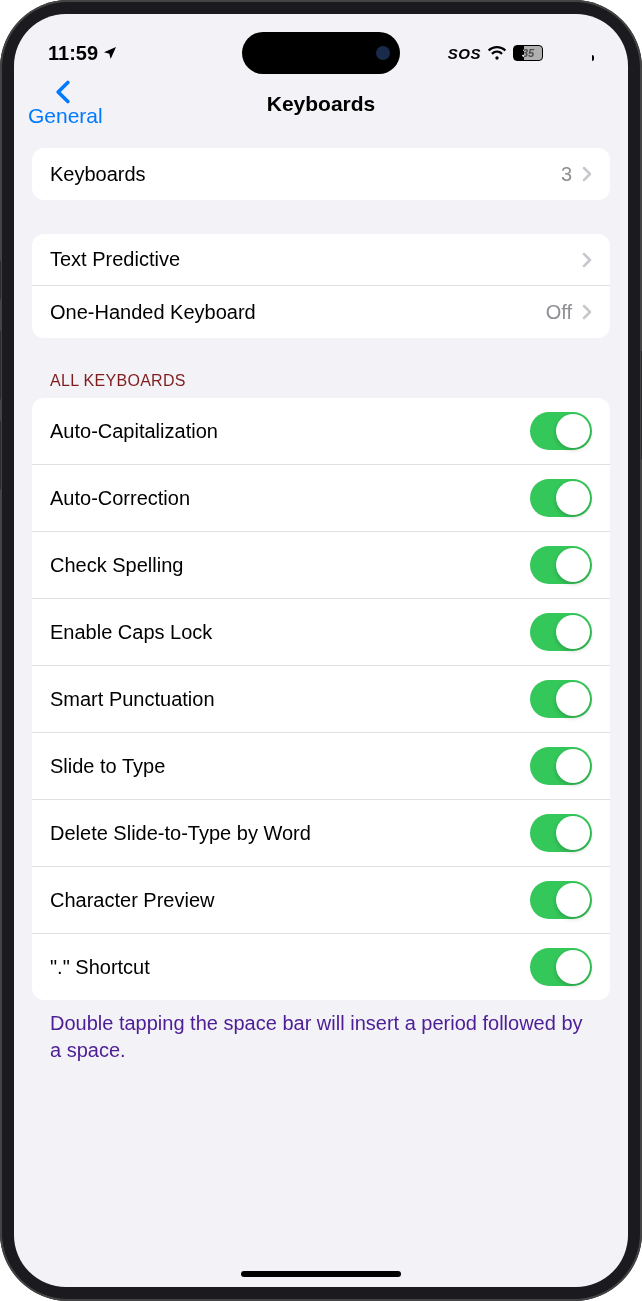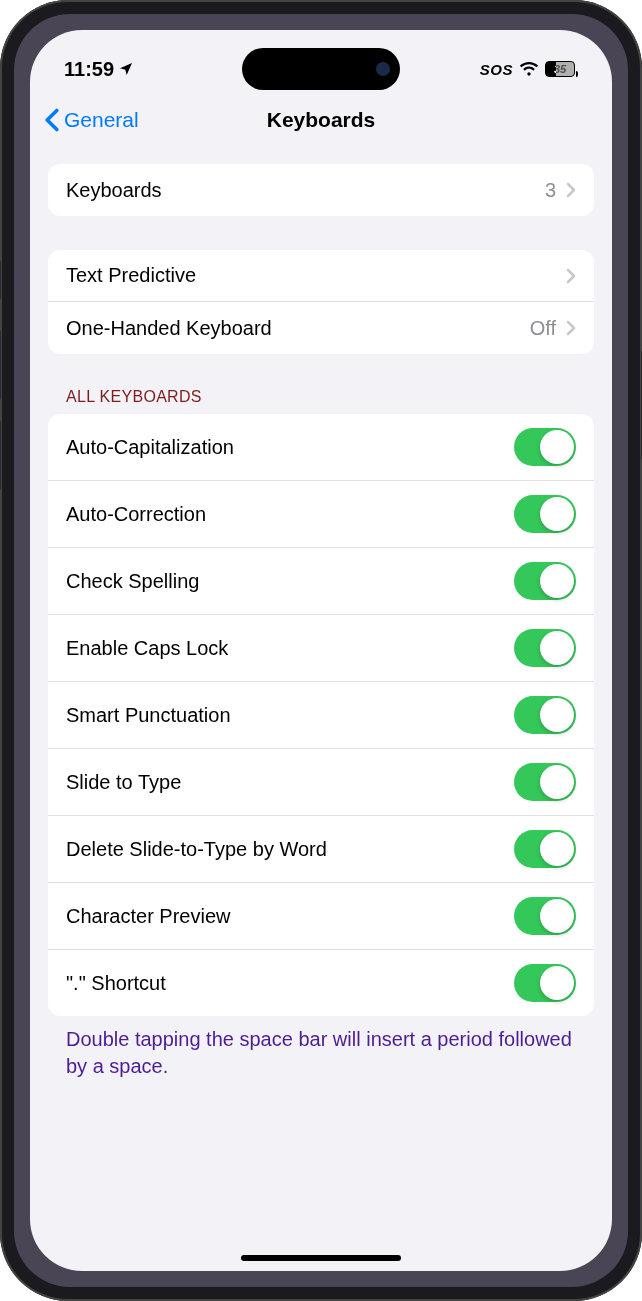--- a/index.html
+++ b/index.html
@@ -1,33 +1,33 @@
 <!DOCTYPE html>
 <html><head>
 <meta charset="utf-8">
 <style>
 * { margin: 0; padding: 0; box-sizing: border-box; font-family: -apple-system, BlinkMacSystemFont, 'Segoe UI', Helvetica, Arial, sans-serif; }
 body { background: #fff; display: flex; justify-content: center; padding: 0; }
 .phone-frame { width: 642px; height: 1301px; background: #1a1a1f; border-radius: 68px; padding: 14px; position: relative; box-shadow: inset 0 0 0 2px #444; }
-.phone-inner { width: 100%; height: 100%; background: #4a4555; border-radius: 56px; padding: 16px; }
+.phone-inner { width: 100%; height: 100%; background: #4a4555; border-radius: 56px; padding: 0; }
 .screen { width: 100%; height: 100%; background: #f2f2f7; border-radius: 52px; overflow: hidden; position: relative; }
 .notch { position: absolute; top: 18px; left: 50%; transform: translateX(-50%); width: 158px; height: 42px; background: #000; border-radius: 24px; z-index: 10; display: flex; align-items: center; justify-content: flex-end; padding-right: 10px; }
 .notch-cam { width: 14px; height: 14px; background: #1a2a4a; border-radius: 50%; }
 .status-bar { display: flex; justify-content: space-between; align-items: center; padding: 18px 34px 0 34px; height: 60px; font-size: 20px; font-weight: 600; color: #000; }
 .status-left { display: flex; align-items: center; gap: 4px; }
 .loc-icon { width: 16px; height: 16px; }
 .status-right { display: flex; align-items: center; gap: 6px; font-style: italic; }
 .sos { font-size: 15px; font-weight: 700; letter-spacing: 0.5px; }
 .wifi-icon { width: 20px; height: 20px; }
-.battery { display: flex; align-items: flex-end; }
+.battery { display: flex; align-items: flex-end; gap: 48px; }
 .battery-body { width: 30px; height: 16px; border: 1.5px solid #000; border-radius: 4px; position: relative; background: linear-gradient(to right, #000 35%, #b0b0b0 35%); display:flex; align-items:center; justify-content:center;}
 .battery-tip { width: 2px; height: 6px; background: #000; border-radius: 0 2px 2px 0; margin-left: 1px; }
 .battery-text { font-size: 11px; color: #fff; font-weight: 600; position: relative; z-index: 2; mix-blend-mode: difference;}
 .nav-bar { display: flex; align-items: center; padding: 14px 14px 10px 14px; position: relative; height: 56px; }
-.back-btn { display: flex; align-items: center; color: #007aff; font-size: 21px; font-weight: 400; }
+.back-btn { display: flex; align-items: center; color: #007aff; font-size: 21px; font-weight: 400; flex-direction: column; }
 .back-chevron { width: 16px; height: 24px; margin-right: 4px; }
 .nav-title { position: absolute; left: 50%; transform: translateX(-50%); font-size: 21px; font-weight: 600; color: #000; }
 .content { padding: 0 18px; }
 .group { background: #fff; border-radius: 12px; margin-top: 34px; overflow: hidden; }
 .group.first { margin-top: 18px; }
 .row { display: flex; align-items: center; justify-content: space-between; padding: 14px 18px; min-height: 52px; border-bottom: 0.5px solid #e0e0e4; position: relative; }
 .row:last-child { border-bottom: none; }
 .row-label { font-size: 20px; color: #000; }
 .row-right { display: flex; align-items: center; gap: 10px; color: #8e8e93; font-size: 20px; }
 .chevron-right { width: 10px; height: 16px; color: #c7c7cc; }

